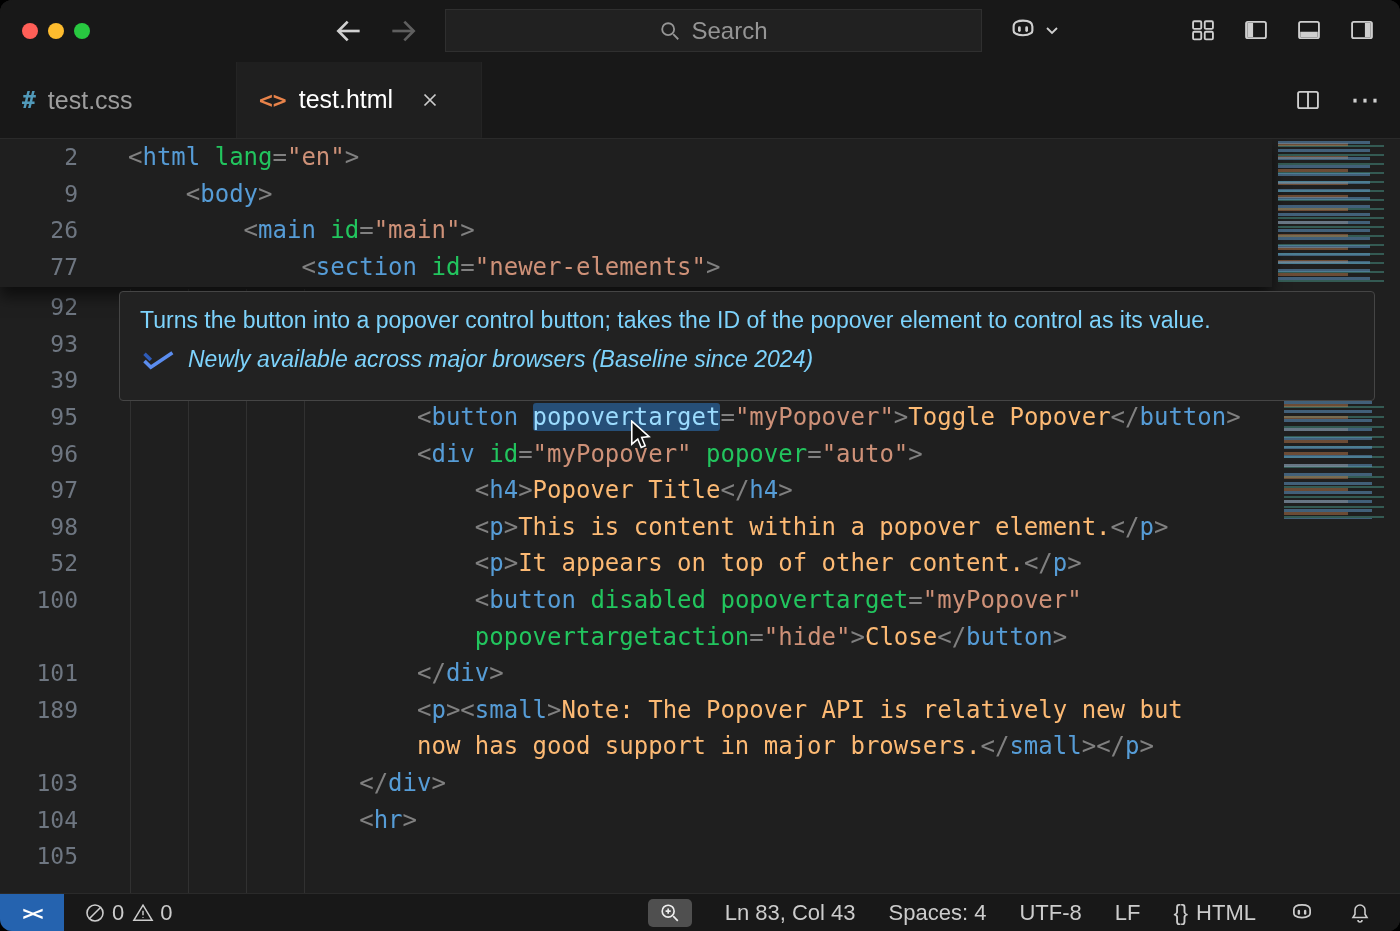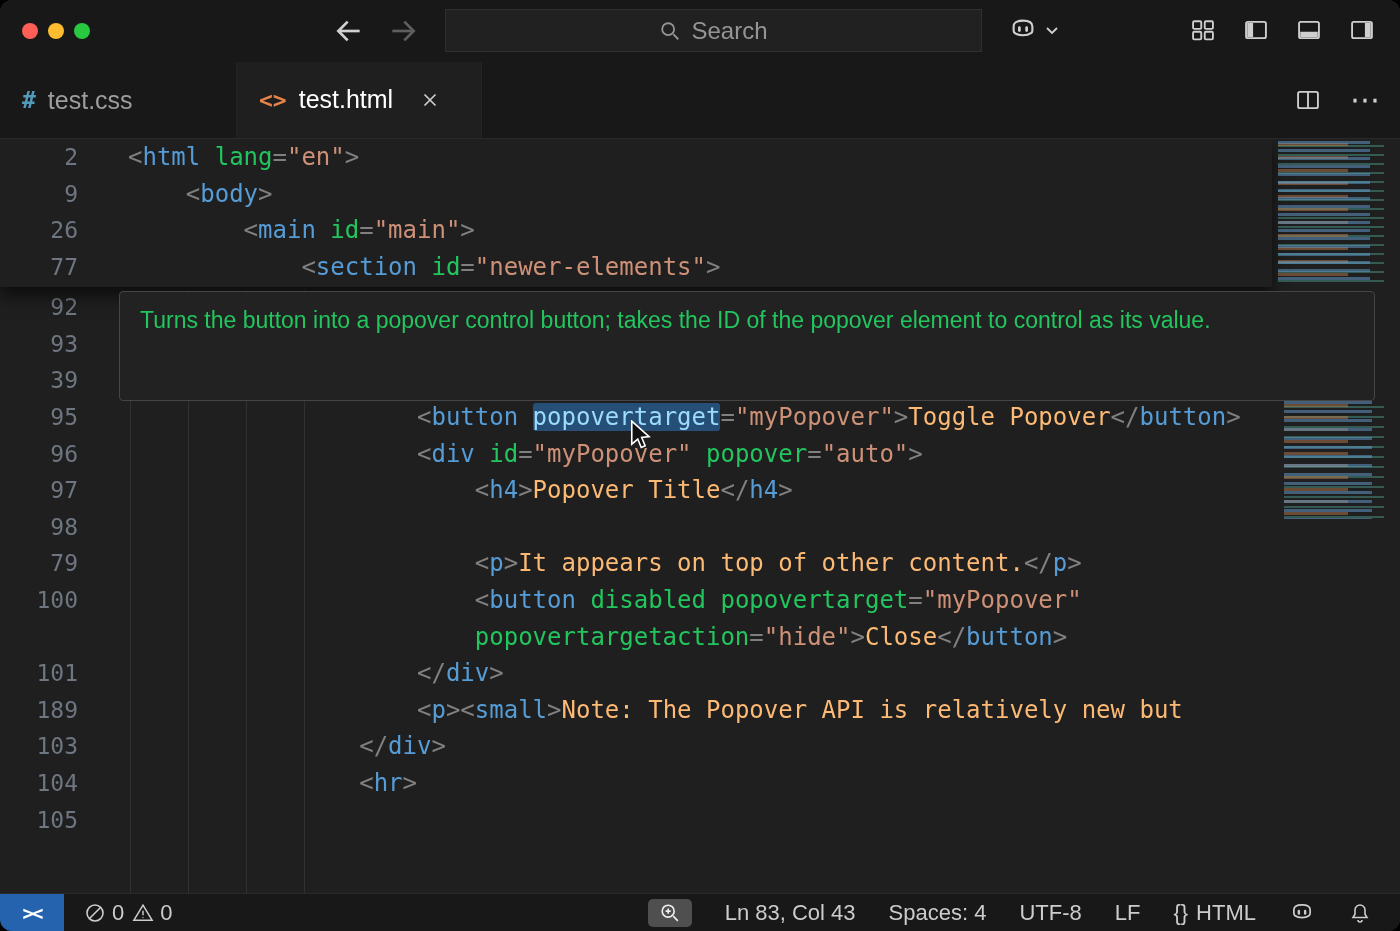--- a/index.html
+++ b/index.html
@@ -46,21 +46,21 @@
   .tok-s{color:#ce9178}
   .tok-x{color:#fdba74}
   .sticky{position:absolute;top:0;left:0;right:128px;background:#1f1f1f;z-index:5;
     box-shadow:0 10px 14px rgba(0,0,0,.55);padding-bottom:2px}
   .rows{position:absolute;top:150px;left:0;right:128px;z-index:2}
   .guide{position:absolute;width:1px;top:150px;bottom:0;background:#313131;z-index:1}
 
   
   .tooltip{position:absolute;left:119px;top:152px;width:1256px;height:110px;background:#222222;
     border:1px solid #454545;border-radius:4px;z-index:8;padding:15px 20px;
-    font-family:"Liberation Sans",sans-serif;font-size:23px;color:#22c55e}
+    font-family:"Liberation Sans",sans-serif;font-size:23px;color:#7dd3fc}
   .tip-baseline{display:flex;align-items:center;gap:12px;margin-top:12px;font-style:italic}
 
   
   .minimap{position:absolute;top:0;right:0;width:128px;bottom:0;z-index:6}
   .mm-block{position:absolute;right:8px}
   .mm-1{top:2px;height:142px;width:114px;background:
     repeating-linear-gradient(180deg, rgba(100,160,210,.5) 0 3px, transparent 3px 8px) 0 0/92px 100% no-repeat,
     repeating-linear-gradient(180deg, rgba(200,130,80,.45) 0 3px, transparent 3px 13px) 0 2px/70px 100% no-repeat,
     repeating-linear-gradient(180deg, rgba(90,200,180,.35) 0 2px, transparent 2px 9px) 0 4px/106px 100% no-repeat}
   .mm-2{top:262px;height:118px;width:108px;background:
@@ -177,40 +177,48 @@
     <div class="guide" style="left:246px"></div>
     <div class="guide" style="left:304px"></div>
 
     <div class="rows" id="code-rows">
         <div class="code-row"><span class="gutter">92</span><span class="code-text"></span></div>
         <div class="code-row"><span class="gutter">93</span><span class="code-text"></span></div>
         <div class="code-row"><span class="gutter">39</span><span class="code-text"></span></div>
         <div class="code-row"><span class="gutter">95</span><span class="code-text"><span class="tok-x">                    </span><span class="tok-p">&lt;</span><span class="tok-t">button</span><span class="tok-x"> </span><span class="tok-a tok-ah">popovertarget</span><span class="tok-p">=</span><span class="tok-s">"myPopover"</span><span class="tok-p">&gt;</span><span class="tok-x">Toggle Popover</span><span class="tok-p">&lt;/</span><span class="tok-t">button</span><span class="tok-p">&gt;</span></span></div>
         <div class="code-row"><span class="gutter">96</span><span class="code-text"><span class="tok-x">                    </span><span class="tok-p">&lt;</span><span class="tok-t">div</span><span class="tok-x"> </span><span class="tok-a">id</span><span class="tok-p">=</span><span class="tok-s">"myPopover"</span><span class="tok-x"> </span><span class="tok-a">popover</span><span class="tok-p">=</span><span class="tok-s">"auto"</span><span class="tok-p">&gt;</span></span></div>
         <div class="code-row"><span class="gutter">97</span><span class="code-text"><span class="tok-x">                        </span><span class="tok-p">&lt;</span><span class="tok-t">h4</span><span class="tok-p">&gt;</span><span class="tok-x">Popover Title</span><span class="tok-p">&lt;/</span><span class="tok-t">h4</span><span class="tok-p">&gt;</span></span></div>
-        <div class="code-row"><span class="gutter">98</span></div>
-        <div class="code-row"><span class="gutter">79</span><span class="code-text"><span class="tok-x">                        </span><span class="tok-p">&lt;</span><span class="tok-t">p</span><span class="tok-p">&gt;</span><span class="tok-x">It appears on top of other content.</span><span class="tok-p">&lt;/</span><span class="tok-t">p</span><span class="tok-p">&gt;</span></span></div>
+        <div class="code-row"><span class="gutter">98</span><span class="code-text"><span class="tok-x">                        </span><span class="tok-p">&lt;</span><span class="tok-t">p</span><span class="tok-p">&gt;</span><span class="tok-x">This is content within a popover element.</span><span class="tok-p">&lt;/</span><span class="tok-t">p</span><span class="tok-p">&gt;</span></span></div>
+        <div class="code-row"><span class="gutter">52</span><span class="code-text"><span class="tok-x">                        </span><span class="tok-p">&lt;</span><span class="tok-t">p</span><span class="tok-p">&gt;</span><span class="tok-x">It appears on top of other content.</span><span class="tok-p">&lt;/</span><span class="tok-t">p</span><span class="tok-p">&gt;</span></span></div>
         <div class="code-row"><span class="gutter">100</span><span class="code-text"><span class="tok-x">                        </span><span class="tok-p">&lt;</span><span class="tok-t">button</span><span class="tok-x"> </span><span class="tok-a">disabled</span><span class="tok-x"> </span><span class="tok-a">popovertarget</span><span class="tok-p">=</span><span class="tok-s">"myPopover"</span></span></div>
         <div class="code-row"><span class="gutter"></span><span class="code-text"><span class="tok-x">                        </span><span class="tok-a">popovertargetaction</span><span class="tok-p">=</span><span class="tok-s">"hide"</span><span class="tok-p">&gt;</span><span class="tok-x">Close</span><span class="tok-p">&lt;/</span><span class="tok-t">button</span><span class="tok-p">&gt;</span></span></div>
         <div class="code-row"><span class="gutter">101</span><span class="code-text"><span class="tok-x">                    </span><span class="tok-p">&lt;/</span><span class="tok-t">div</span><span class="tok-p">&gt;</span></span></div>
         <div class="code-row"><span class="gutter">189</span><span class="code-text"><span class="tok-x">                    </span><span class="tok-p">&lt;</span><span class="tok-t">p</span><span class="tok-p">&gt;</span><span class="tok-p">&lt;</span><span class="tok-t">small</span><span class="tok-p">&gt;</span><span class="tok-x">Note: The Popover API is relatively new but</span></span></div>
+        <div class="code-row"><span class="gutter"></span><span class="code-text"><span class="tok-x">                    </span><span class="tok-x">now has good support in major browsers.</span><span class="tok-p">&lt;/</span><span class="tok-t">small</span><span class="tok-p">&gt;</span><span class="tok-p">&lt;/</span><span class="tok-t">p</span><span class="tok-p">&gt;</span></span></div>
         <div class="code-row"><span class="gutter">103</span><span class="code-text"><span class="tok-x">                </span><span class="tok-p">&lt;/</span><span class="tok-t">div</span><span class="tok-p">&gt;</span></span></div>
         <div class="code-row"><span class="gutter">104</span><span class="code-text"><span class="tok-x">                </span><span class="tok-p">&lt;</span><span class="tok-t">hr</span><span class="tok-p">&gt;</span></span></div>
         <div class="code-row"><span class="gutter">105</span><span class="code-text"></span></div>
       </div>
 
     <div class="sticky" id="sticky-rows">
         <div class="code-row"><span class="gutter">2</span><span class="code-text"><span class="tok-p">&lt;</span><span class="tok-t">html</span><span class="tok-x"> </span><span class="tok-a">lang</span><span class="tok-p">=</span><span class="tok-s">"en"</span><span class="tok-p">&gt;</span></span></div>
         <div class="code-row"><span class="gutter">9</span><span class="code-text"><span class="tok-x">    </span><span class="tok-p">&lt;</span><span class="tok-t">body</span><span class="tok-p">&gt;</span></span></div>
         <div class="code-row"><span class="gutter">26</span><span class="code-text"><span class="tok-x">        </span><span class="tok-p">&lt;</span><span class="tok-t">main</span><span class="tok-x"> </span><span class="tok-a">id</span><span class="tok-p">=</span><span class="tok-s">"main"</span><span class="tok-p">&gt;</span></span></div>
         <div class="code-row"><span class="gutter">77</span><span class="code-text"><span class="tok-x">            </span><span class="tok-p">&lt;</span><span class="tok-t">section</span><span class="tok-x"> </span><span class="tok-a">id</span><span class="tok-p">=</span><span class="tok-s">"newer-elements"</span><span class="tok-p">&gt;</span></span></div>
       </div>
 
     <div class="tooltip">
       <div>Turns the button into a popover control button; takes the ID of the popover element to control as its value.</div>
+      <div class="tip-baseline">
+        <svg width="36" height="20" viewBox="0 0 40 22" fill="none">
+          <path d="M5 12l7 7L36 3" stroke="#5b8def" stroke-width="4"></path>
+          <path d="M5 4l7 7" stroke="#2e5bb8" stroke-width="4"></path>
+        </svg>
+        <span>Newly available across major browsers (Baseline since 2024)</span>
+      </div>
     </div>
 
     <div class="minimap">
       <div class="mm-block mm-1"></div>
       <div class="mm-block mm-2"></div>
     </div>
   </div>
 
   <svg class="cursor" width="22" height="30" viewBox="0 0 18 26">
     <path d="M1 1l0 20 5.2-4.5 3 7.3 3.4-1.5-3-7.1 6.4-.8z" fill="#111111" stroke="#ffffff" stroke-width="1.4"></path>

